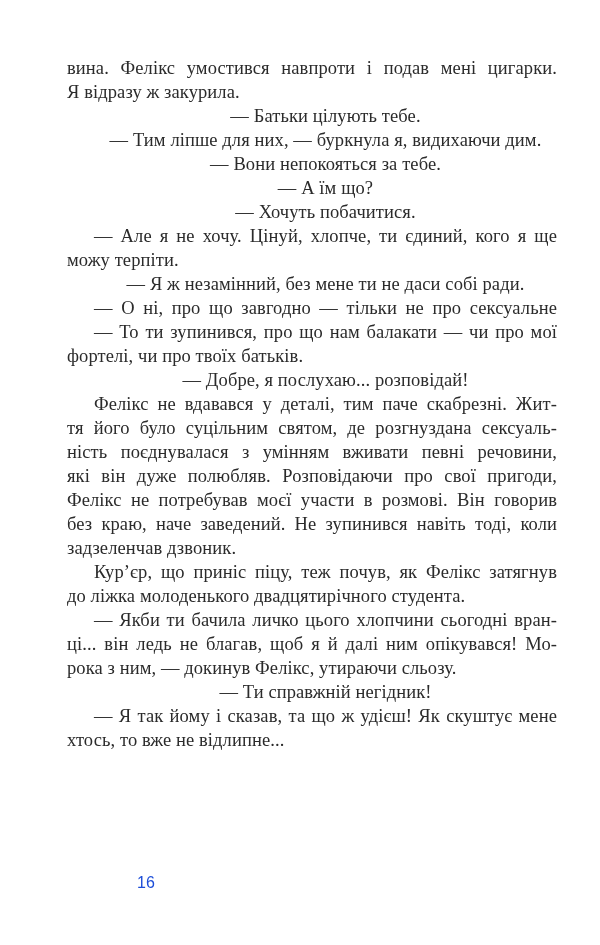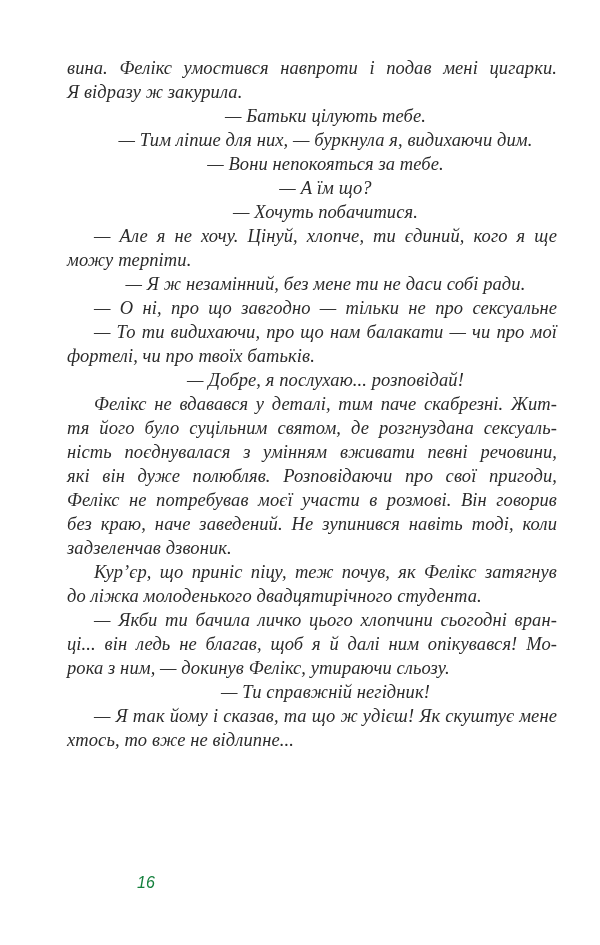--- a/index.html
+++ b/index.html
@@ -11,21 +11,20 @@
     height: 945px;
     background: #ffffff;
     overflow: hidden;
     position: relative;
     font-family: "Liberation Serif", serif;
   }
   .page {
     position: absolute;
     inset: 0;
     background: #ffffff;
-    font-style: italic;
   }
   .text-block {
     position: absolute;
     left: 67px;
     top: 56px;
     width: 490px;
     color: #2b2b2b;
     font-size: 18.5px;
     line-height: 24px;
     letter-spacing: 0.1px;
@@ -41,40 +40,40 @@
   .line.indent {
     text-indent: 27px;
     text-align: center;
   }
   .page-number {
     position: absolute;
     left: 137px;
     top: 874px;
     font-family: "Liberation Sans", sans-serif;
     font-size: 16px;
-    color: #15803d;
+    color: #1d4ed8;
   }
 </style>
 </head>
 <body>
 
 <div class="page">
   <div class="text-block">
       <div class="line justify">вина. Фелікс умостився навпроти і подав мені цигарки.</div>
       <div class="line">Я відразу ж закурила.</div>
       <div class="line indent">— Батьки цілують тебе.</div>
       <div class="line indent">— Тим ліпше для них, — буркнула я, видихаючи дим.</div>
       <div class="line indent">— Вони непокояться за тебе.</div>
       <div class="line indent">— А їм що?</div>
       <div class="line indent">— Хочуть побачитися.</div>
       <div class="line indent justify">— Але я не хочу. Цінуй, хлопче, ти єдиний, кого я ще</div>
       <div class="line">можу терпіти.</div>
       <div class="line indent">— Я ж незамінний, без мене ти не даси собі ради.</div>
       <div class="line indent justify">— О ні, про що завгодно — тільки не про сексуальне</div>
-      <div class="line indent justify">— То ти видихаючи, про що нам балакати — чи про мої</div>
+      <div class="line indent justify">— То ти зупинився, про що нам балакати — чи про мої</div>
       <div class="line">фортелі, чи про твоїх батьків.</div>
       <div class="line indent">— Добре, я послухаю... розповідай!</div>
       <div class="line indent justify">Фелікс не вдавався у деталі, тим паче скабрезні. Жит-</div>
       <div class="line justify">тя його було суцільним святом, де розгнуздана сексуаль-</div>
       <div class="line justify">ність поєднувалася з умінням вживати певні речовини,</div>
       <div class="line justify">які він дуже полюбляв. Розповідаючи про свої пригоди,</div>
       <div class="line justify">Фелікс не потребував моєї участи в розмові. Він говорив</div>
       <div class="line justify">без краю, наче заведений. Не зупинився навіть тоді, коли</div>
       <div class="line">задзеленчав дзвоник.</div>
       <div class="line indent justify">Кур’єр, що приніс піцу, теж почув, як Фелікс затягнув</div>

